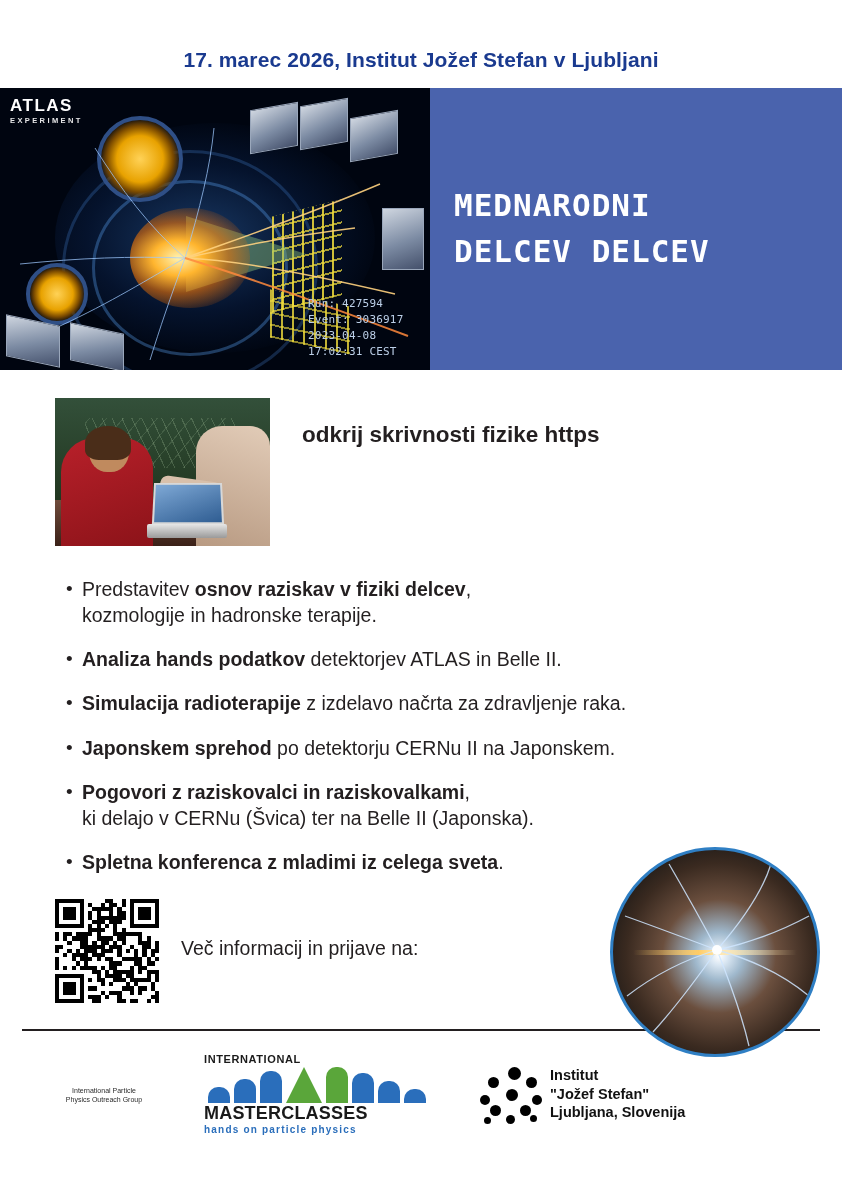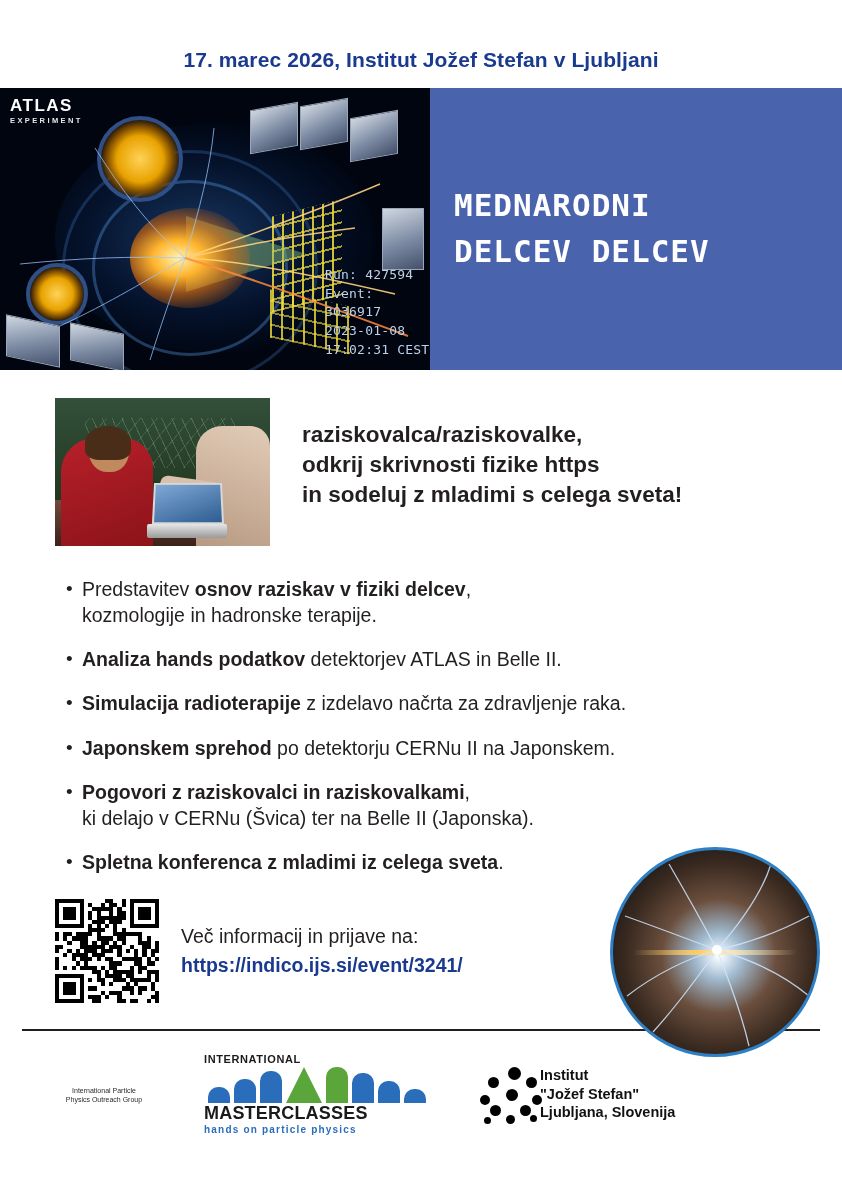--- a/index.html
+++ b/index.html
@@ -126,24 +126,23 @@
     letter-spacing: 2.4px;
     display: block;
     opacity: 0.9;
   }
   .run-info {
     position: absolute;
     left: 308px;
     bottom: 10px;
     color: #bcd0e8;
     font-family: "DejaVu Sans Mono", monospace;
-    font-size: 13px;
+    font-size: 11px;
     line-height: 1.45;
     letter-spacing: 0.2px;
-    margin-left: 17px;
   }
   .hero-title {
     width: 412px;
     height: 282px;
     background: #4a63ad;
     color: #ffffff;
     display: flex;
     flex-direction: column;
     justify-content: center;
     padding-left: 24px;
@@ -368,21 +367,21 @@
     font-weight: bold;
     letter-spacing: 0.2px;
     color: #1a1a1a;
   }
   .logo-mc .bot {
     font-size: 10px;
     font-weight: bold;
     letter-spacing: 1.2px;
     color: #2a6ebb;
   }
-  .logo-ijs { display: flex; align-items: center; }
+  .logo-ijs { display: flex; align-items: center; gap: 10px; }
   .logo-ijs .dots {
     position: relative;
     width: 60px; height: 58px;
   }
   .logo-ijs .dots i {
     position: absolute;
     background: #000;
     border-radius: 50%;
     display: block;
   }
@@ -432,21 +431,21 @@
         <path d="M185,170 C250,190 320,215 408,248"></path>
       </g>
     </svg>
     <div class="atlas-logo">
       <span class="big">ATLAS</span>
       <span class="small">EXPERIMENT</span>
     </div>
     <div class="run-info">
       <div>Run: 427594</div>
       <div>Event: 3036917</div>
-      <div>2023-01-08 17:02:31 CEST</div>
+      <div>2023-04-08 17:02:31 CEST</div>
     </div>
   </div>
   <div class="hero-title">
     <div class="t-line">MEDNARODNI</div>
     <div class="t-line">DELCEV DELCEV</div>
   </div>
 </div>
 
 <div class="tagline-row">
   <div class="photo">
@@ -456,23 +455,21 @@
     <div class="head-left"></div>
     <div class="hair-left"></div>
     <div class="person-right"></div>
     <div class="arm"></div>
     <div class="laptop">
       <div class="screen"></div>
       <div class="base"></div>
     </div>
   </div>
   <div class="tagline">
-    <div>raziskovalca/raziskovalke,</div>
     <div>odkrij skrivnosti fizike https</div>
-    <div>in sodeluj z mladimi s celega sveta!</div>
   </div>
 </div>
 
 <div class="bullets" id="bullets">
     <div class="bullet">
       <span class="dot">•</span>
       <span><span>Predstavitev </span><b>osnov raziskav v fiziki delcev</b><span>,</span><br><span>kozmologije in hadronske terapije.</span></span>
     </div>
     <div class="bullet">
       <span class="dot">•</span>
@@ -825,21 +822,20 @@
       <span class="qcell" style="left: 0px; top: 99.84px; width: 4.16px; height: 4.16px;"></span>
       <span class="qcell" style="left: 4.16px; top: 99.84px; width: 4.16px; height: 4.16px;"></span>
       <span class="qcell" style="left: 8.32px; top: 99.84px; width: 4.16px; height: 4.16px;"></span>
       <span class="qcell" style="left: 12.48px; top: 99.84px; width: 4.16px; height: 4.16px;"></span>
       <span class="qcell" style="left: 16.64px; top: 99.84px; width: 4.16px; height: 4.16px;"></span>
       <span class="qcell" style="left: 20.8px; top: 99.84px; width: 4.16px; height: 4.16px;"></span>
       <span class="qcell" style="left: 24.96px; top: 99.84px; width: 4.16px; height: 4.16px;"></span>
     </div>
   <div class="link-block">
     <div class="lead">Več informacij in prijave na:</div>
-    <div class="url">https://indico.ijs.si/event/3241/</div>
   </div>
   <div class="detector-circle">
     <div class="beam"></div>
     <svg width="204" height="204" viewBox="0 0 204 204" style="position:absolute;left:0;top:0;">
       <g stroke="#cfe6ff" stroke-width="1.3" fill="none" opacity="0.85">
         <path d="M104,100 C130,70 150,40 158,14"></path>
         <path d="M104,100 C140,92 170,80 196,66"></path>
         <path d="M104,100 C140,110 172,126 196,146"></path>
         <path d="M104,100 C120,140 130,170 136,196"></path>
         <path d="M104,100 C80,134 60,160 40,182"></path>

